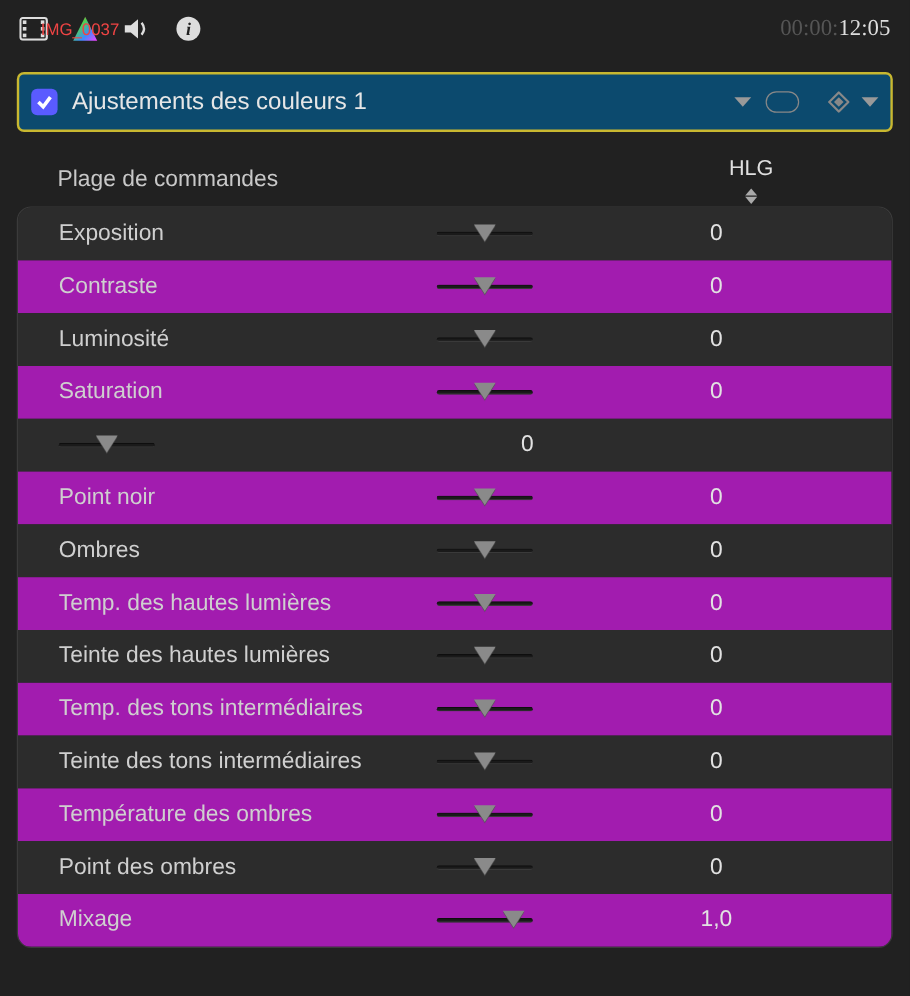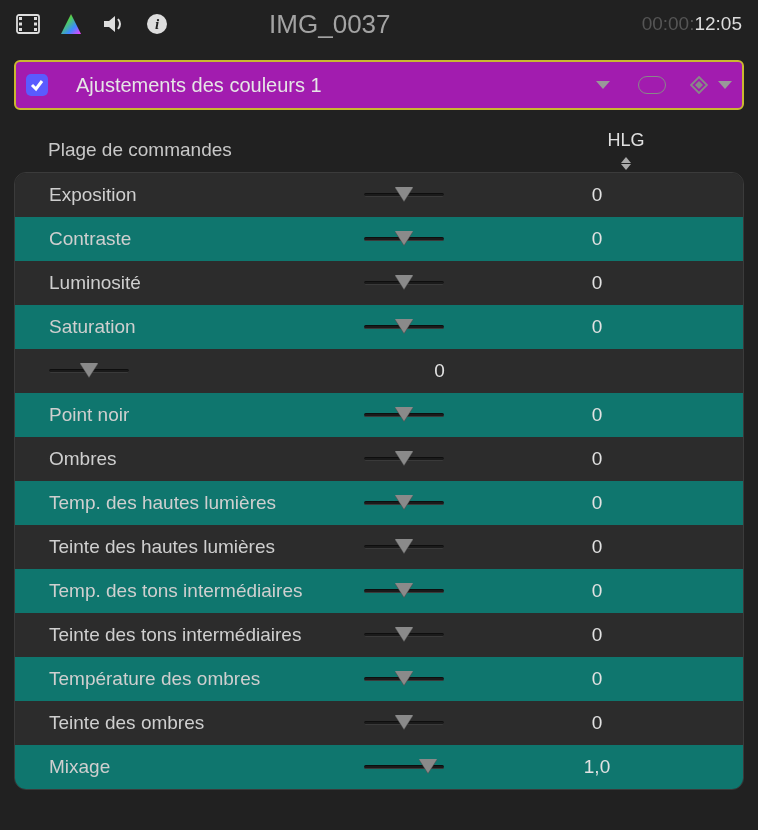--- a/index.html
+++ b/index.html
@@ -19,44 +19,45 @@
       padding: 0 16px;
       gap: 16px;
     }
     .top-left-icons {
       display: flex;
       align-items: center;
       gap: 20px;
     }
     .top-title {
       flex: 1;
-      text-align: center;
-      color: #a3a3a3;
-      font-size: 26px;
+      text-align: left;
+      color: #ef4444;
+      font-size: 14px;
       margin-left: -150px;
     }
     .top-time {
       font-size: 19px;
       color: #555;
       font-variant-numeric: tabular-nums;
+      font-family: Liberation Serif, serif;
     }
     .top-time .bright { color: #ddd; }
 
     .icon-btn { cursor: pointer; display: inline-flex; align-items: center; }
 
     .effect-header {
       margin: 12px 14px 0 14px;
       height: 50px;
       border: 2px solid #c9b830;
       border-radius: 6px;
-      background: #a21caf;
+      background: #0c4a6e;
       display: flex;
       align-items: center;
       padding: 0 10px;
-      gap: 28px;
+      gap: 12px;
     }
     .checkbox {
       width: 22px; height: 22px;
       background: #5a5bff;
       border-radius: 5px;
       display: flex; align-items: center; justify-content: center;
     }
     .checkbox svg { width: 16px; height: 16px; stroke: white; stroke-width: 3; fill: none; }
     .effect-name {
       color: #e6e6e6;
@@ -112,21 +113,21 @@
     .param-list {
       border: 1px solid #3b3b3b;
       border-radius: 12px;
       overflow: hidden;
     }
     .param-row {
       display: flex;
       align-items: center;
       height: 44px;
       padding: 0 18px 0 34px;
-      background: #0f766e;
+      background: #a21caf;
     }
     .param-row:nth-child(odd) { background: #2c2c2c; }
     .param-label {
       width: 315px;
       color: #cfcfcf;
       font-size: 19px;
       white-space: nowrap;
     }
     .slider-cell {
       width: 95px;
@@ -350,21 +351,21 @@
       <div class="param-row">
     <div class="param-label">Température des ombres</div>
     <div class="slider-cell">
       <div class="slider">
         <div class="slider-thumb" style="left: 50%;"></div>
       </div>
     </div>
     <div class="value-cell">0</div>
   </div>
       <div class="param-row">
-    <div class="param-label">Teinte des ombres</div>
+    <div class="param-label">Point des ombres</div>
     <div class="slider-cell">
       <div class="slider">
         <div class="slider-thumb" style="left: 50%;"></div>
       </div>
     </div>
     <div class="value-cell">0</div>
   </div>
       <div class="param-row">
     <div class="param-label">Mixage</div>
     <div class="slider-cell">

